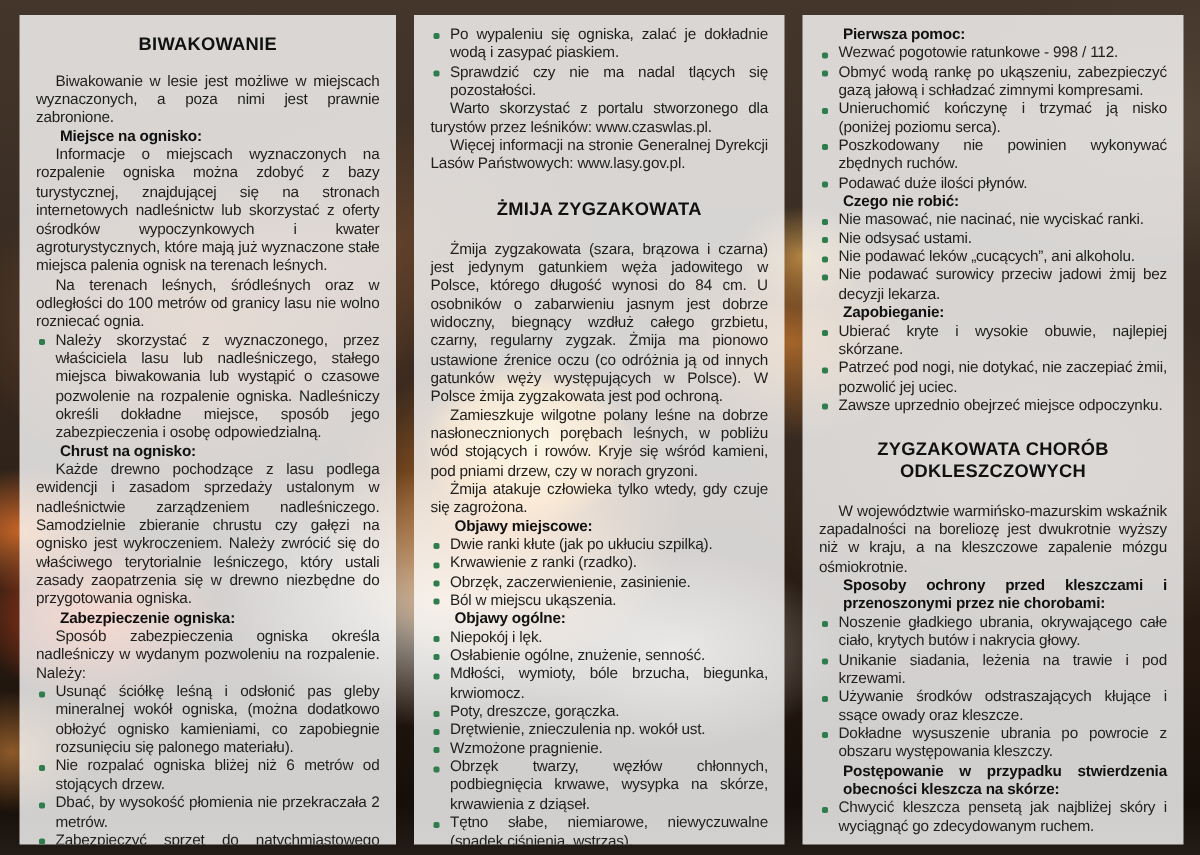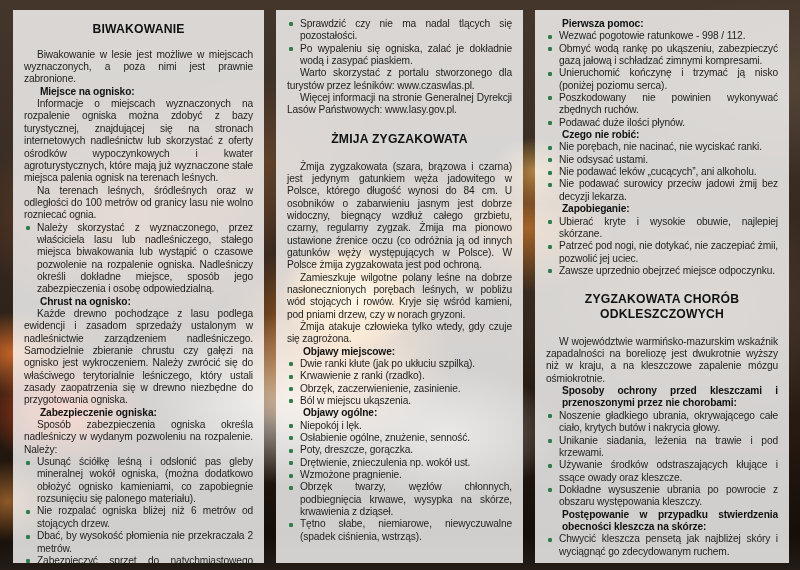--- a/index.html
+++ b/index.html
@@ -60,52 +60,53 @@
       <div class="para">Każde drewno pochodzące z lasu podlega ewidencji i zasadom sprzedaży ustalonym w nadleśnictwie zarządzeniem nadleśniczego. Samodzielnie zbieranie chrustu czy gałęzi na ognisko jest wykroczeniem. Należy zwrócić się do właściwego terytorialnie leśniczego, który ustali zasady zaopatrzenia się w drewno niezbędne do przygotowania ogniska.</div>
       <div class="heading">Zabezpieczenie ogniska:</div>
       <div class="para">Sposób zabezpieczenia ogniska określa nadleśniczy w wydanym pozwoleniu na rozpalenie. Należy:</div>
       <div class="bullet"><span class="dot"></span><span>Usunąć ściółkę leśną i odsłonić pas gleby mineralnej wokół ogniska, (można dodatkowo obłożyć ognisko kamieniami, co zapobiegnie rozsunięciu się palonego materiału).</span></div>
       <div class="bullet"><span class="dot"></span><span>Nie rozpalać ogniska bliżej niż 6 metrów od stojących drzew.</span></div>
       <div class="bullet"><span class="dot"></span><span>Dbać, by wysokość płomienia nie przekraczała 2 metrów.</span></div>
       <div class="bullet"><span class="dot"></span><span>Zabezpieczyć sprzęt do natychmiastowego ugaszenia ognia oraz sprawny środek łączności.</span></div>
     </section>
 
     <section class="col">
+      <div class="bullet"><span class="dot"></span><span>Po wypaleniu się ogniska, zalać je dokładnie wodą i zasypać piaskiem.</span></div>
       <div class="bullet"><span class="dot"></span><span>Sprawdzić czy nie ma nadal tlących się pozostałości.</span></div>
-      <div class="bullet"><span class="dot"></span><span>Po wypaleniu się ogniska, zalać je dokładnie wodą i zasypać piaskiem.</span></div>
       <div class="para">Warto skorzystać z portalu stworzonego dla turystów przez leśników: www.czaswlas.pl.</div>
       <div class="para">Więcej informacji na stronie Generalnej Dyrekcji Lasów Państwowych: www.lasy.gov.pl.</div>
       <div class="title mid">ŻMIJA ZYGZAKOWATA</div>
       <div class="para">Żmija zygzakowata (szara, brązowa i czarna) jest jedynym gatunkiem węża jadowitego w Polsce, którego długość wynosi do 84 cm. U osobników o zabarwieniu jasnym jest dobrze widoczny, biegnący wzdłuż całego grzbietu, czarny, regularny zygzak. Żmija ma pionowo ustawione źrenice oczu (co odróżnia ją od innych gatunków węży występujących w Polsce). W Polsce żmija zygzakowata jest pod ochroną.</div>
       <div class="para">Zamieszkuje wilgotne polany leśne na dobrze nasłonecznionych porębach leśnych, w pobliżu wód stojących i rowów. Kryje się wśród kamieni, pod pniami drzew, czy w norach gryzoni.</div>
       <div class="para">Żmija atakuje człowieka tylko wtedy, gdy czuje się zagrożona.</div>
       <div class="heading">Objawy miejscowe:</div>
       <div class="bullet"><span class="dot"></span><span>Dwie ranki kłute (jak po ukłuciu szpilką).</span></div>
       <div class="bullet"><span class="dot"></span><span>Krwawienie z ranki (rzadko).</span></div>
       <div class="bullet"><span class="dot"></span><span>Obrzęk, zaczerwienienie, zasinienie.</span></div>
       <div class="bullet"><span class="dot"></span><span>Ból w miejscu ukąszenia.</span></div>
       <div class="heading">Objawy ogólne:</div>
       <div class="bullet"><span class="dot"></span><span>Niepokój i lęk.</span></div>
       <div class="bullet"><span class="dot"></span><span>Osłabienie ogólne, znużenie, senność.</span></div>
+      <div class="bullet"><span class="dot"></span><span>Mdłości, wymioty, bóle brzucha, biegunka, krwiomocz.</span></div>
       <div class="bullet"><span class="dot"></span><span>Poty, dreszcze, gorączka.</span></div>
       <div class="bullet"><span class="dot"></span><span>Drętwienie, znieczulenia np. wokół ust.</span></div>
       <div class="bullet"><span class="dot"></span><span>Wzmożone pragnienie.</span></div>
       <div class="bullet"><span class="dot"></span><span>Obrzęk twarzy, węzłów chłonnych, podbiegnięcia krwawe, wysypka na skórze, krwawienia z dziąseł.</span></div>
       <div class="bullet"><span class="dot"></span><span>Tętno słabe, niemiarowe, niewyczuwalne (spadek ciśnienia, wstrząs).</span></div>
     </section>
 
     <section class="col">
       <div class="heading">Pierwsza pomoc:</div>
       <div class="bullet"><span class="dot"></span><span>Wezwać pogotowie ratunkowe - 998 / 112.</span></div>
       <div class="bullet"><span class="dot"></span><span>Obmyć wodą rankę po ukąszeniu, zabezpieczyć gazą jałową i schładzać zimnymi kompresami.</span></div>
       <div class="bullet"><span class="dot"></span><span>Unieruchomić kończynę i trzymać ją nisko (poniżej poziomu serca).</span></div>
       <div class="bullet"><span class="dot"></span><span>Poszkodowany nie powinien wykonywać zbędnych ruchów.</span></div>
       <div class="bullet"><span class="dot"></span><span>Podawać duże ilości płynów.</span></div>
       <div class="heading">Czego nie robić:</div>
-      <div class="bullet"><span class="dot"></span><span>Nie porębach, nie nacinać, nie wyciskać ranki.</span></div>
+      <div class="bullet"><span class="dot"></span><span>Nie masować, nie nacinać, nie wyciskać ranki.</span></div>
       <div class="bullet"><span class="dot"></span><span>Nie odsysać ustami.</span></div>
       <div class="bullet"><span class="dot"></span><span>Nie podawać leków „cucących”, ani alkoholu.</span></div>
       <div class="bullet"><span class="dot"></span><span>Nie podawać surowicy przeciw jadowi żmij bez decyzji lekarza.</span></div>
       <div class="heading">Zapobieganie:</div>
       <div class="bullet"><span class="dot"></span><span>Ubierać kryte i wysokie obuwie, najlepiej skórzane.</span></div>
       <div class="bullet"><span class="dot"></span><span>Patrzeć pod nogi, nie dotykać, nie zaczepiać żmii, pozwolić jej uciec.</span></div>
       <div class="bullet"><span class="dot"></span><span>Zawsze uprzednio obejrzeć miejsce odpoczynku.</span></div>
       <div class="title mid">ZYGZAKOWATA CHORÓB ODKLESZCZOWYCH</div>
       <div class="para">W województwie warmińsko-mazurskim wskaźnik zapadalności na boreliozę jest dwukrotnie wyższy niż w kraju, a na kleszczowe zapalenie mózgu ośmiokrotnie.</div>
       <div class="heading">Sposoby ochrony przed kleszczami i przenoszonymi przez nie chorobami:</div>

